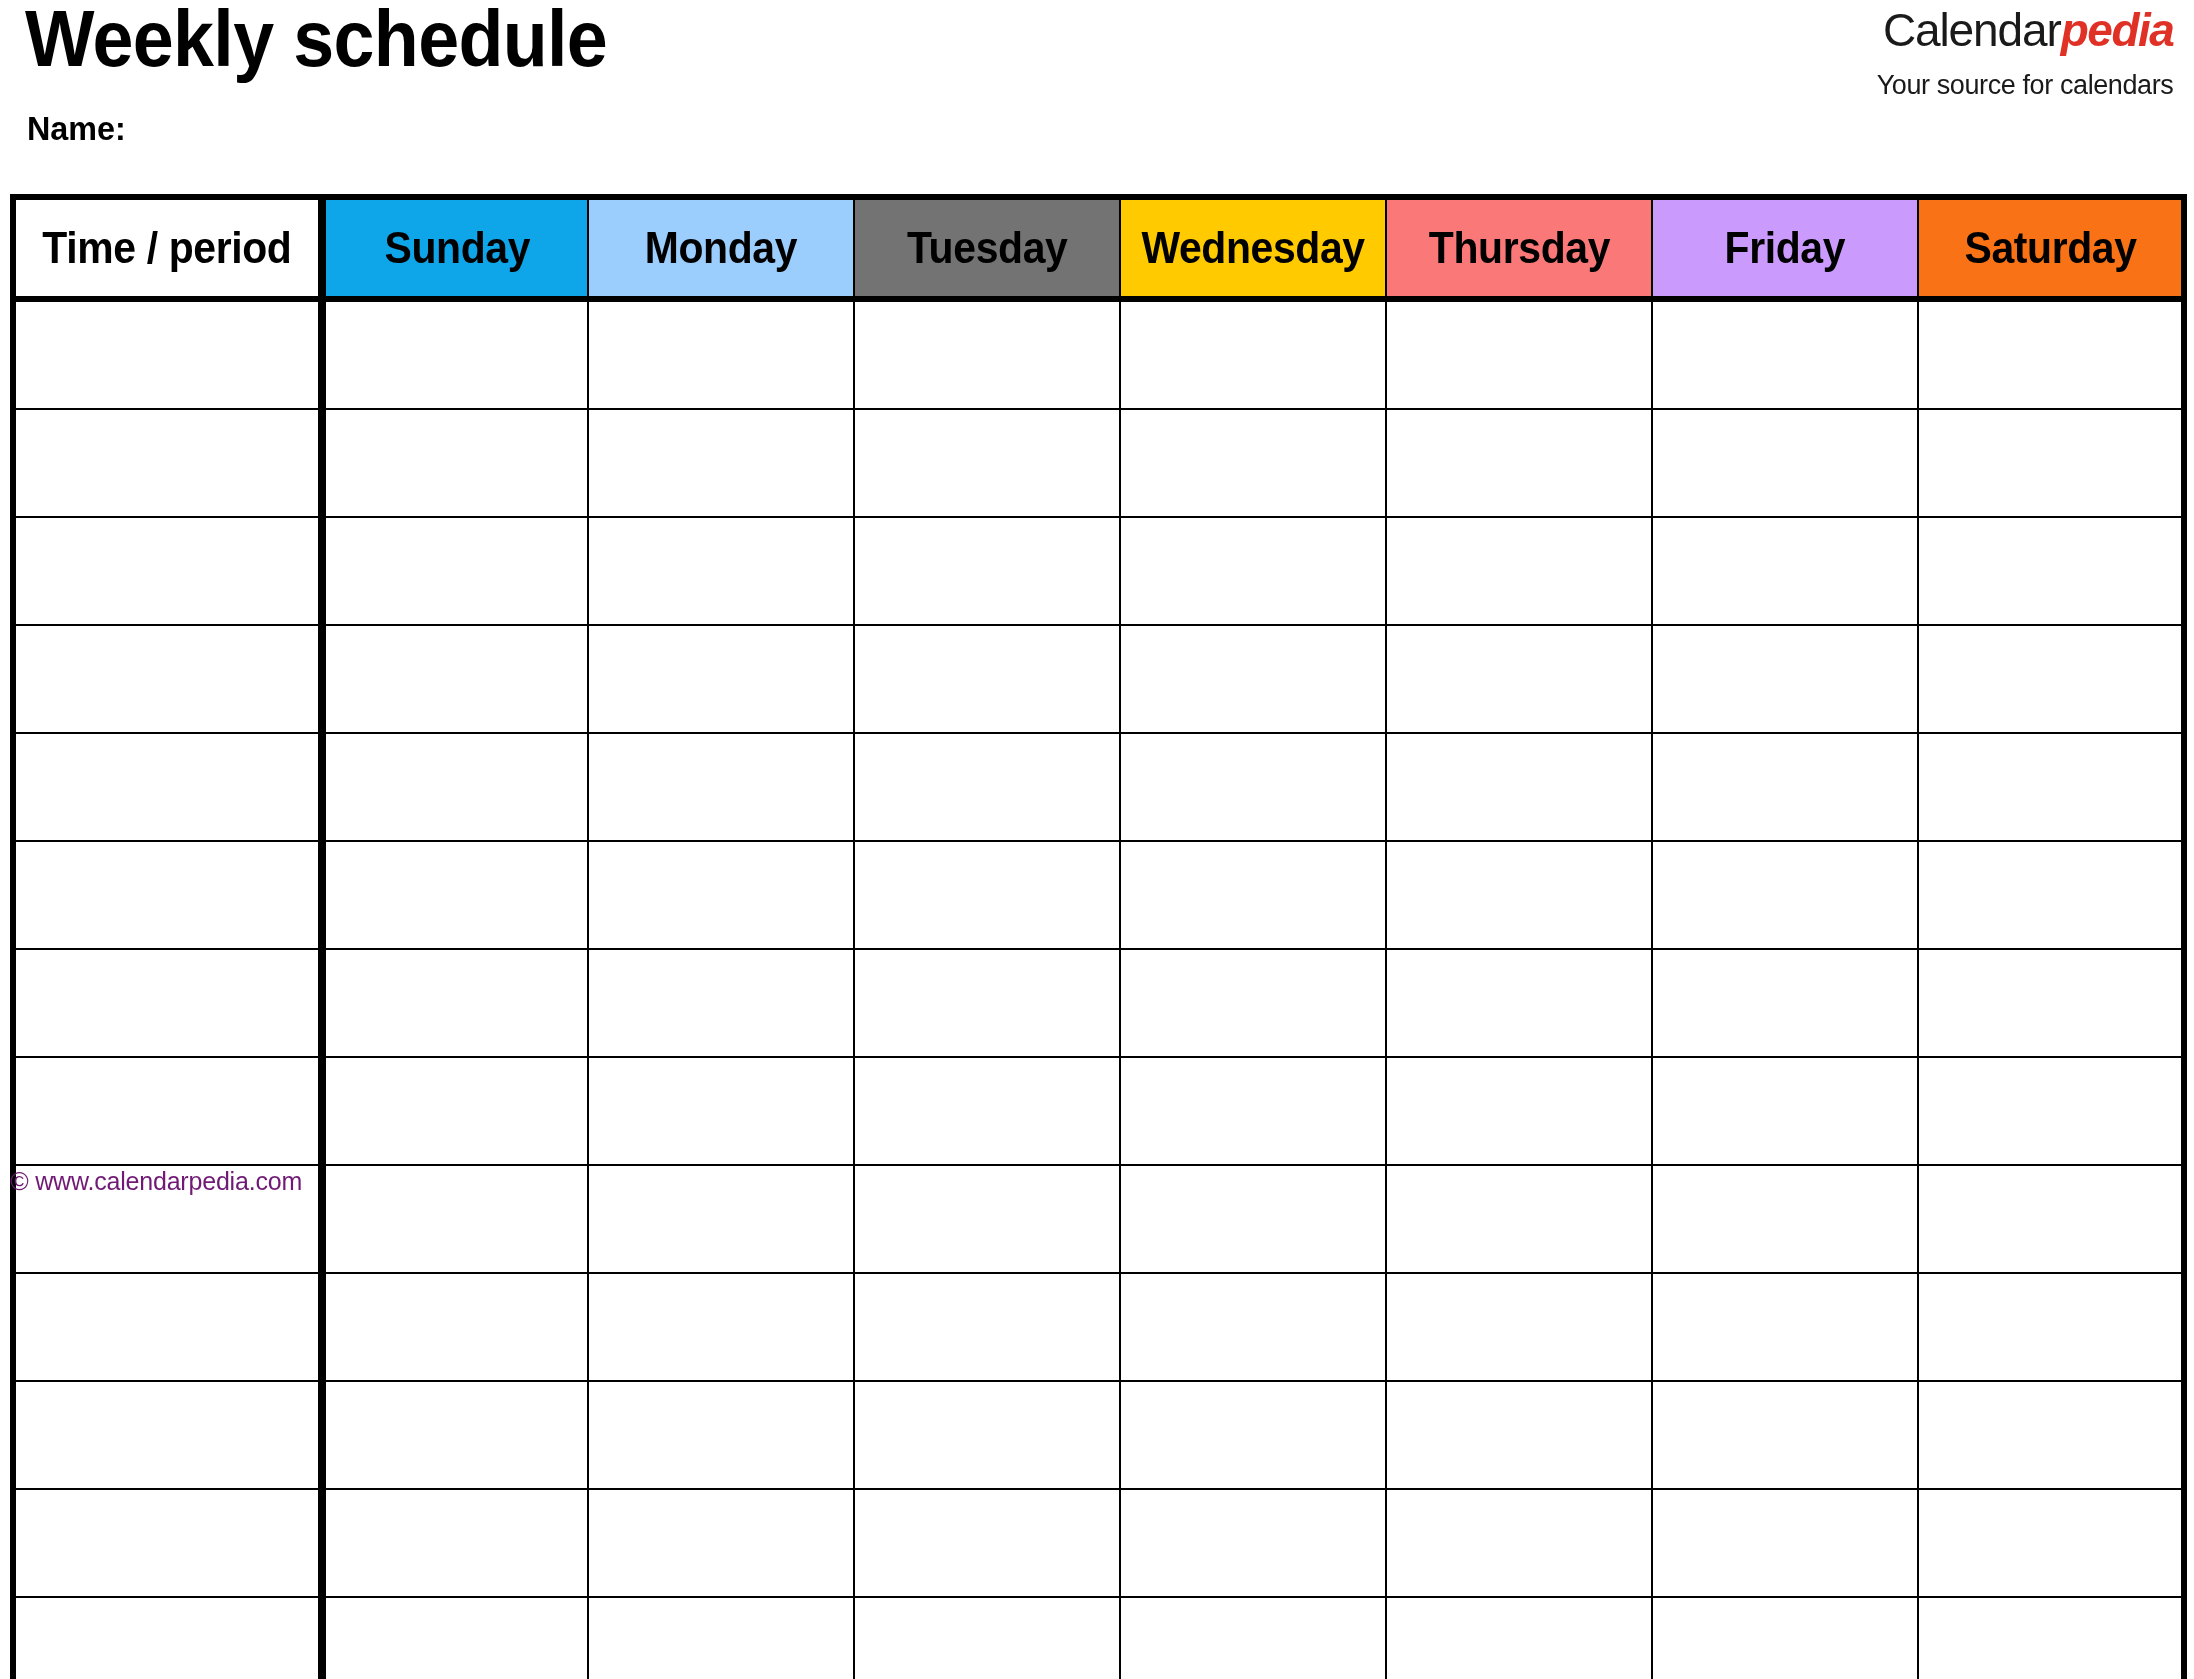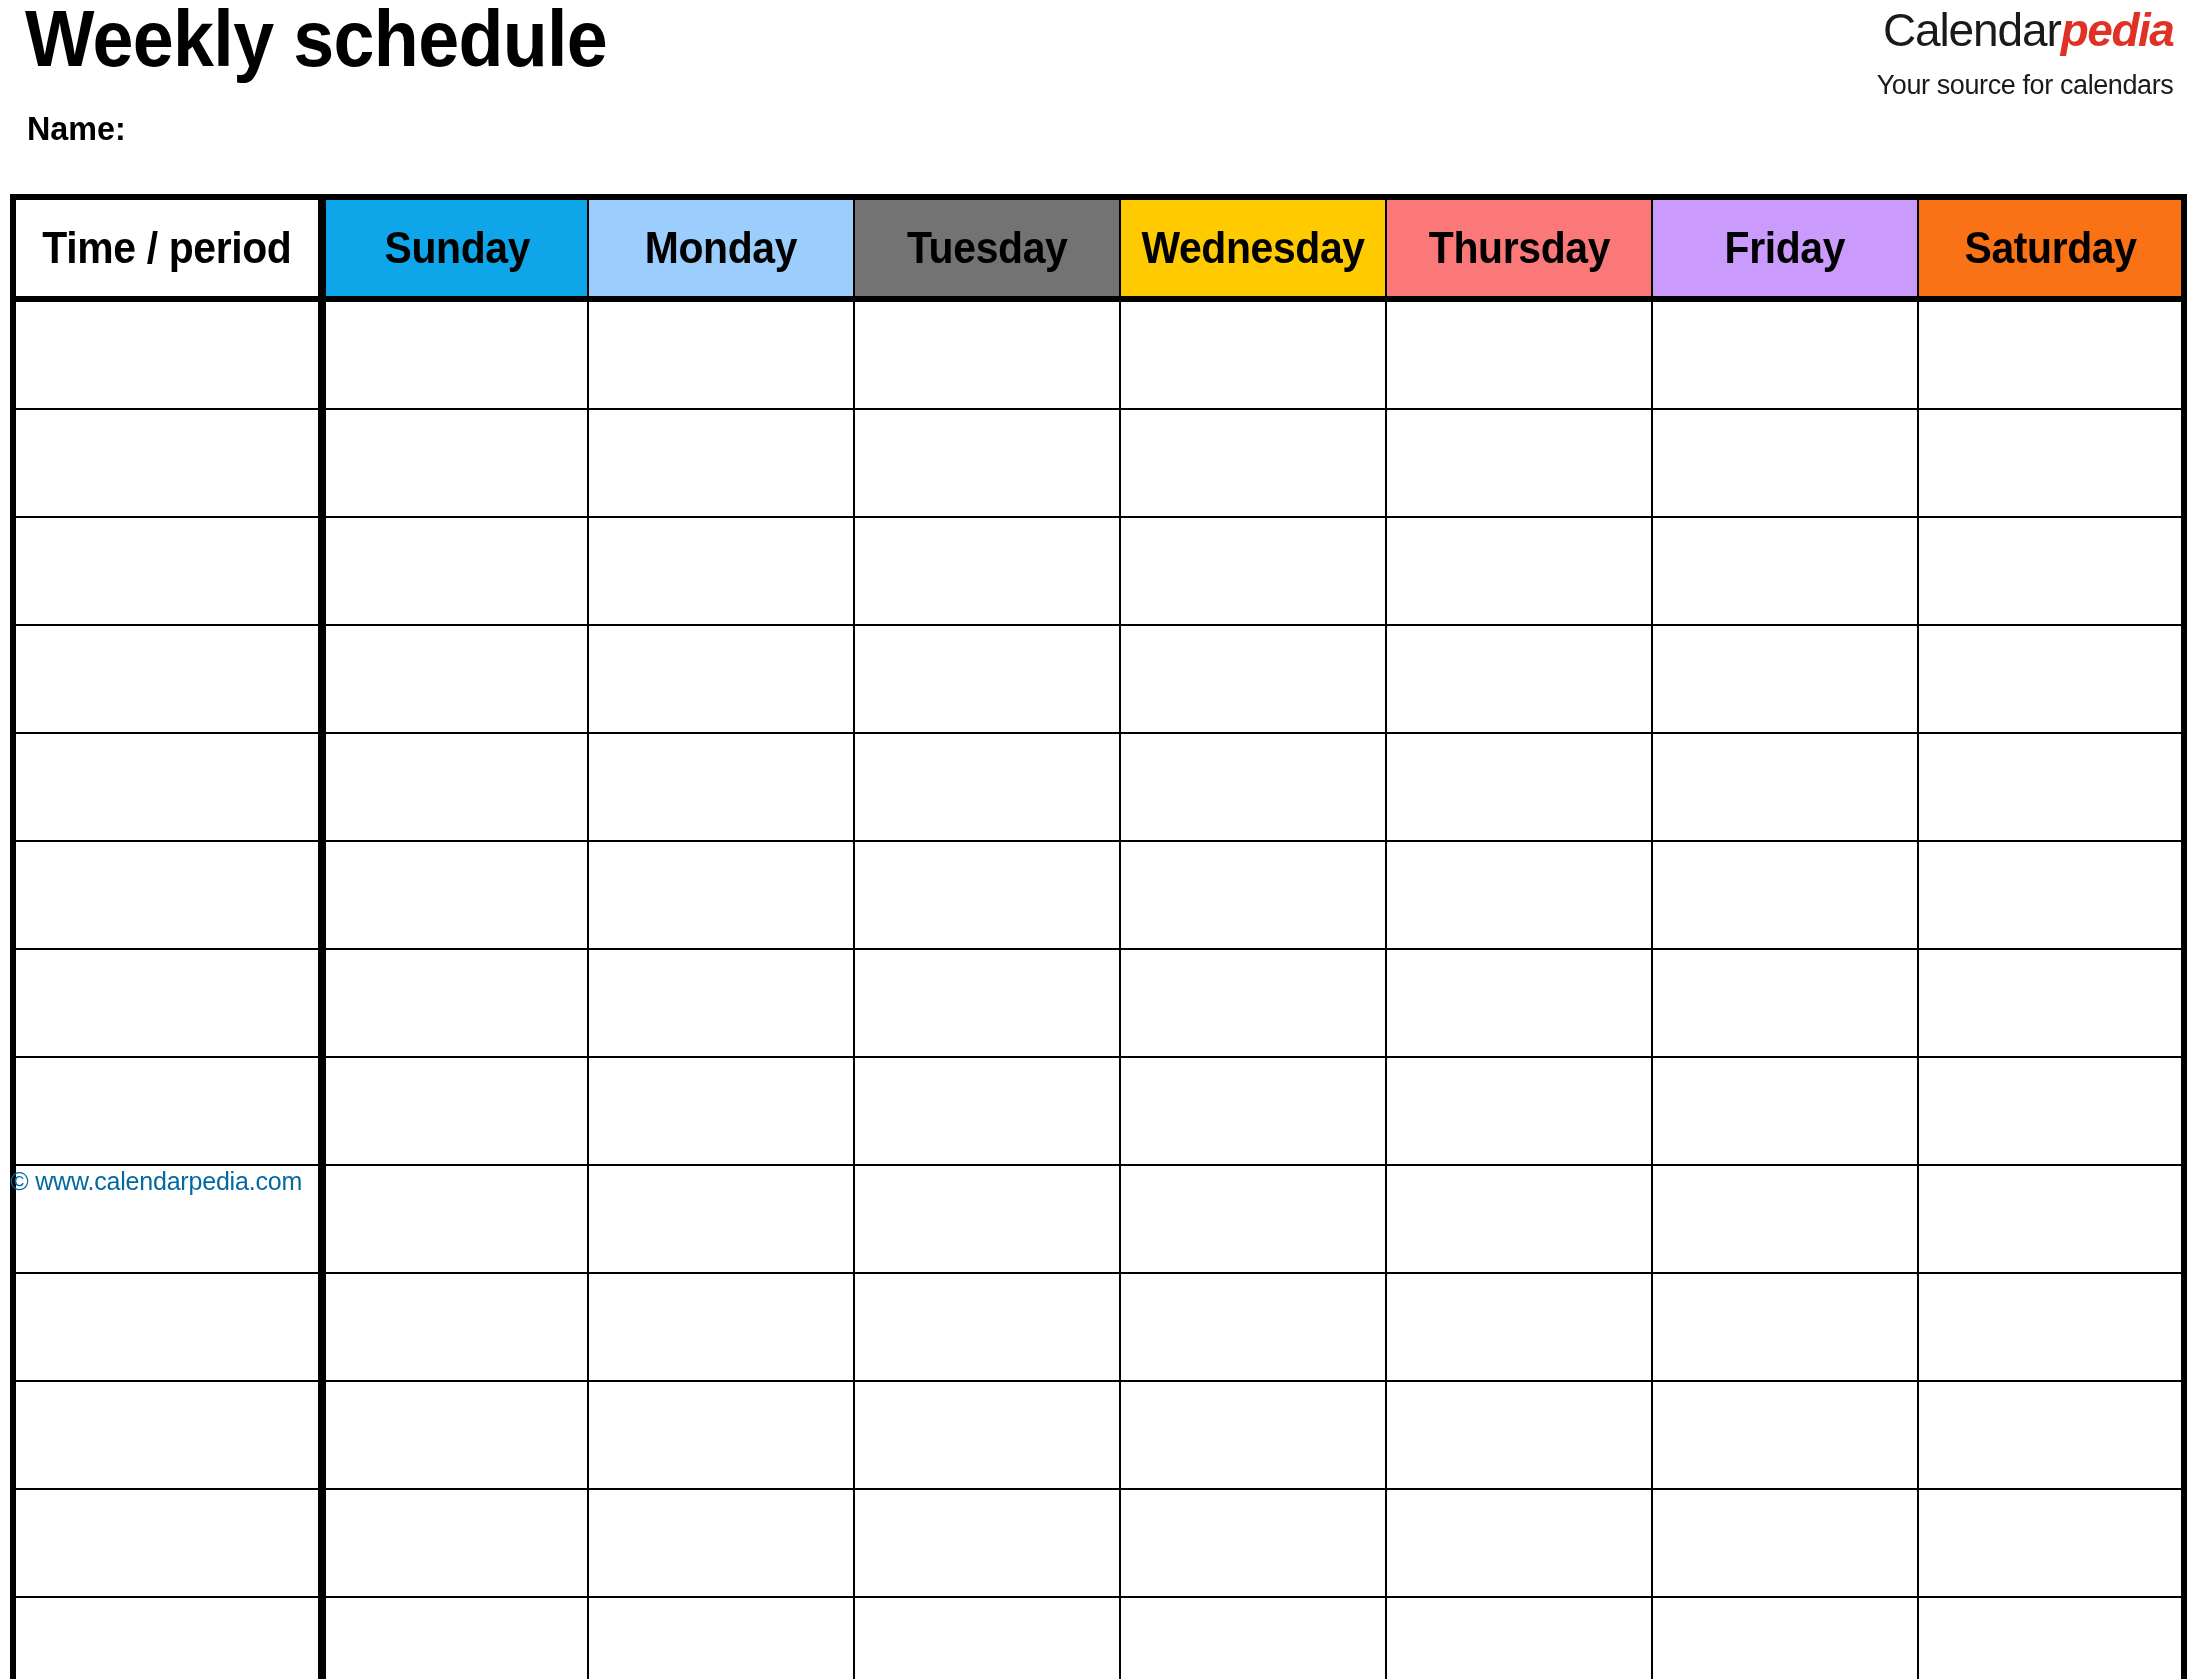--- a/index.html
+++ b/index.html
@@ -143,21 +143,21 @@
     height: 106px;
     background: #ffffff;
   }
 
   
   .footer {
     position: absolute;
     left: 10.3px;
     bottom: 4.4px;
     font-size: 25px;
-    color: #0369a1;
+    color: #701a75;
     letter-spacing: -0.2px;
     white-space: nowrap;
   }
 </style>
 </head>
 <body>
 
 <div class="page">
 
   <div class="top-band">

